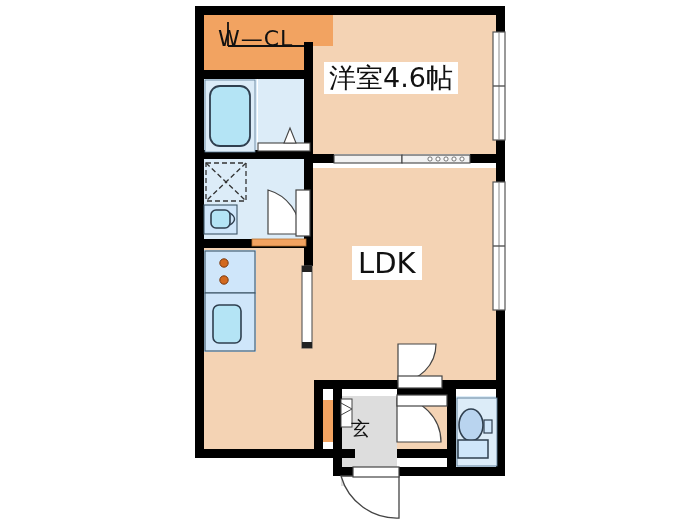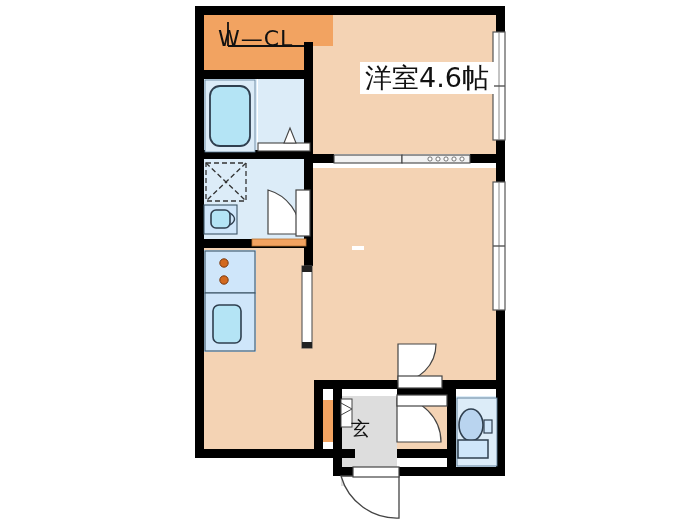--- a/index.html
+++ b/index.html
@@ -13,21 +13,21 @@
   .lbl{
     position:absolute;
     background:#ffffff;
     color:#111111;
     white-space:nowrap;
     line-height:1.05;
     text-align:center;
     font-family:"DejaVu Sans","Liberation Sans",sans-serif;
   }
   #lbl-wcl{left:215px;top:26px;font-size:22px;letter-spacing:1px;padding:1px 3px;background:transparent;}
-  #lbl-bed{left:324px;top:62px;font-size:27px;padding:2px 5px;letter-spacing:0px;margin-left:36px;}
+  #lbl-bed{left:324px;top:62px;font-size:27px;padding:2px 5px;letter-spacing:0px;}
   #lbl-ldk{left:352px;top:246px;font-size:29px;padding:2px 6px;}
   #lbl-ldk .l2{font-size:27px;display:block;}
   #lbl-gen{left:351px;top:419px;font-size:19px;background:transparent;}
 </style>
 </head>
 <body>
 
 <div id="stage">
 
   <svg class="plan" viewBox="0 0 700 525">
@@ -201,17 +201,18 @@
       <line x1="228" y1="46" x2="304" y2="46" stroke="#111111" stroke-width="1.8"></line>
     </g>
 
   </svg>
 
   <div class="lbl" id="lbl-wcl">W—CL</div>
 
   <div class="lbl" id="lbl-bed">洋室4.6帖</div>
 
   <div class="lbl" id="lbl-ldk">
+    <span>LDK</span>
   </div>
 
   <div class="lbl" id="lbl-gen">玄</div>
 
 </div>
 
 </body></html>

